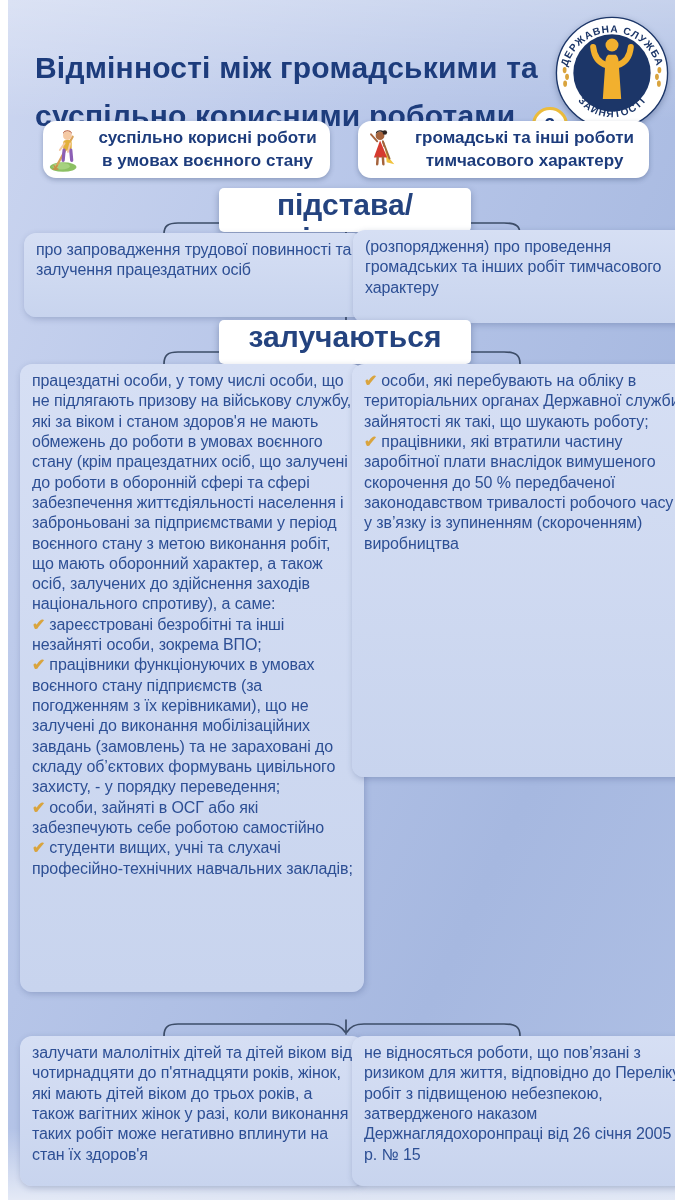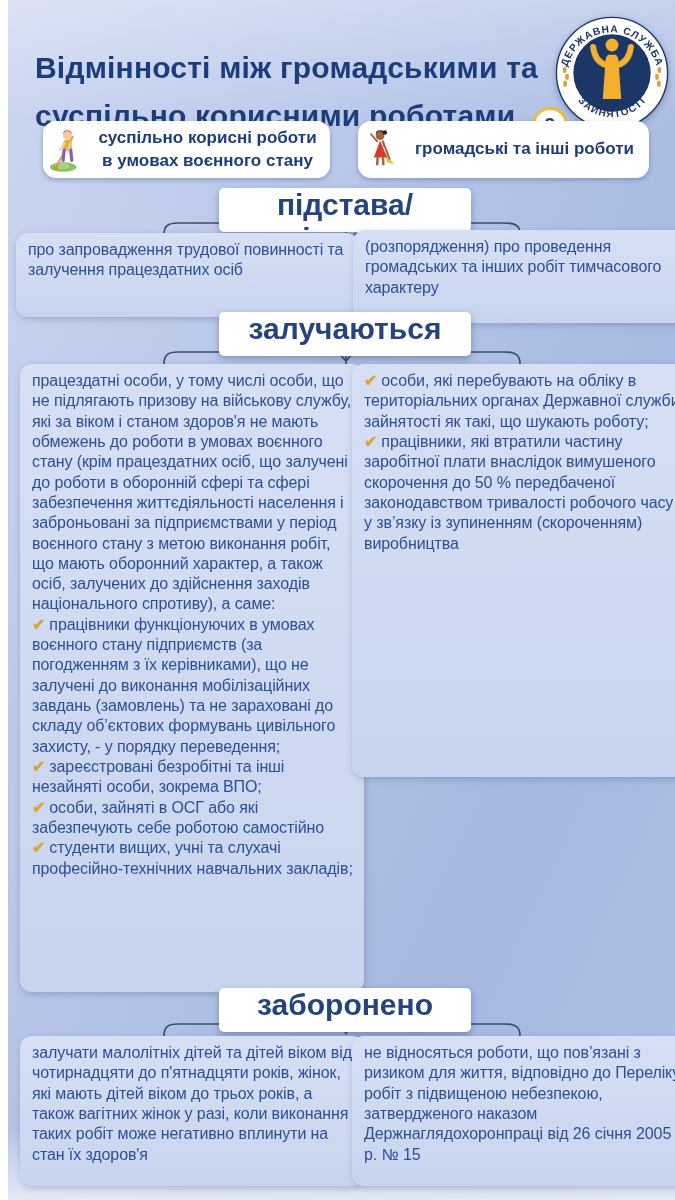--- a/index.html
+++ b/index.html
@@ -30,31 +30,31 @@
   .pill-left{left:35px;width:287px;}
   .pill-right{left:350px;width:291px;}
   .pill .pic{flex:0 0 46px;display:flex;align-items:center;justify-content:center;}
   .pill .lbl{flex:1;text-align:center;color:#1d3c7c;font-size:17px;font-weight:bold;line-height:1.35;padding-right:4px;}
   .sec-header{
     position:absolute;left:211px;width:252px;z-index:2;background:#fff;border-radius:5px;
     text-align:center;color:#24437f;font-size:30px;font-weight:bold;line-height:34px;height:44px;
     box-shadow:0 3px 7px rgba(30,50,90,.35);
   }
   .hdr-basis{top:188px;}
-  .hdr-involved{top:312px;}
+  .hdr-involved{top:320px;}
   .hdr-forbidden{top:988px;}
   .box{
     position:absolute;z-index:2;border-radius:12px;
     background:linear-gradient(180deg,#d6dff4 0%,#c8d4ee 100%);
     color:#2d4f94;font-size:16px;line-height:1.27;letter-spacing:-.1px;
     padding:7px 10px 7px 12px;box-shadow:1px 2px 6px rgba(40,60,110,.25);
     overflow:hidden;
   }
   .box p{margin:0;}
-  .basis-left{left:8px;top:233px;width:320px;height:70px;}
+  .basis-left{left:16px;top:233px;width:320px;height:70px;}
   .basis-right{left:345px;top:230px;width:317px;height:79px;}
   .involved-left{left:12px;top:364px;width:322px;height:614px;}
   .involved-right{left:344px;top:364px;width:319px;height:399px;}
   .forbidden-left{left:12px;top:1036px;width:322px;height:136px;}
   .forbidden-right{left:344px;top:1036px;width:319px;height:136px;}
   .check{color:#d9a43e;font-weight:bold;margin-right:4px;}
 </style>
 </head>
 <body>
 
@@ -140,45 +140,45 @@
         <circle cx="19" cy="10" r="4.6" fill="#a5633c"></circle>
         <path d="M14.5 9 A4.8 4.8 0 0 1 23.5 8.4 L23 5.5 A5.4 4.4 0 0 0 14.8 6 Z" fill="#2e2420"></path>
         <circle cx="24" cy="6.5" r="2.4" fill="#2e2420"></circle>
         <path d="M19 15 L12.5 33 L26.5 33 Z" fill="#d63a2f"></path>
         <path d="M16 15.8 L9.5 8.5 M22 16 L23.5 21" stroke="#a5633c" stroke-width="2" stroke-linecap="round"></path>
         <path d="M16.5 33 L16 40 M22 33 L22.5 40" stroke="#a5633c" stroke-width="2.6" stroke-linecap="round"></path>
       </svg>
     </span>
     <span class="lbl">
       <span>громадські та інші роботи</span><br>
+      <span>тимчасового характеру</span>
     </span>
   </div>
 
   <div class="sec-header hdr-basis">підстава/рішення</div>
   <div class="box basis-left">
     <p>про запровадження трудової повинності та залучення працездатних осіб</p>
   </div>
   <div class="box basis-right">
     <p>(розпорядження) про проведення громадських та інших робіт тимчасового характеру</p>
   </div>
 
   <div class="sec-header hdr-involved">залучаються</div>
   <div class="box involved-left">
     <p>працездатні особи, у тому числі особи, що не підлягають призову на військову службу, які за віком і станом здоров'я не мають обмежень до роботи в умовах воєнного стану (крім працездатних осіб, що залучені до роботи в оборонній сфері та сфері забезпечення життєдіяльності населення і заброньовані за підприємствами у період воєнного стану з метою виконання робіт, що мають оборонний характер, а також осіб, залучених до здійснення заходів національного спротиву), а саме:</p>
+    <p class="li"><span class="check">✔</span><span>зареєстровані безробітні та інші незайняті особи, зокрема ВПО;</span></p>
     <p class="li"><span class="check">✔</span><span>працівники функціонуючих в умовах воєнного стану підприємств (за погодженням з їх керівниками), що не залучені до виконання мобілізаційних завдань (замовлень) та не зараховані до складу об’єктових формувань цивільного захисту, - у порядку переведення;</span></p>
-    <p class="li"><span class="check">✔</span><span>зареєстровані безробітні та інші незайняті особи, зокрема ВПО;</span></p>
     <p class="li"><span class="check">✔</span><span>особи, зайняті в ОСГ або які забезпечують себе роботою самостійно</span></p>
     <p class="li"><span class="check">✔</span><span>студенти вищих, учні та слухачі професійно-технічних навчальних закладів;</span></p>
   </div>
   <div class="box involved-right">
     <p class="li"><span class="check">✔</span><span>особи, які перебувають на обліку в територіальних органах Державної служби зайнятості як такі, що шукають роботу;</span></p>
     <p class="li"><span class="check">✔</span><span>працівники, які втратили частину заробітної плати внаслідок вимушеного скорочення до 50 % передбаченої законодавством тривалості робочого часу у зв’язку із зупиненням (скороченням) виробництва</span></p>
   </div>
 
-  <div class="sec-header hdr-forbidden">заборонено</div>
   <div class="box forbidden-left">
     <p>залучати малолітніх дітей та дітей віком від чотирнадцяти до п'ятнадцяти років, жінок, які мають дітей віком до трьох років, а також вагітних жінок у разі, коли виконання таких робіт може негативно вплинути на стан їх здоров'я</p>
   </div>
   <div class="box forbidden-right">
     <p>не відносяться роботи, що пов’язані з ризиком для життя, відповідно до Переліку робіт з підвищеною небезпекою, затвердженого наказом Держнаглядохоронпраці від 26 січня 2005 р. № 15</p>
   </div>
 
 </div>
 
 </body></html>

